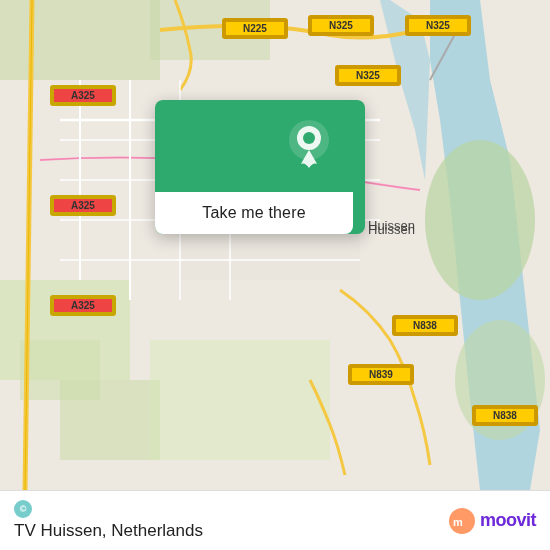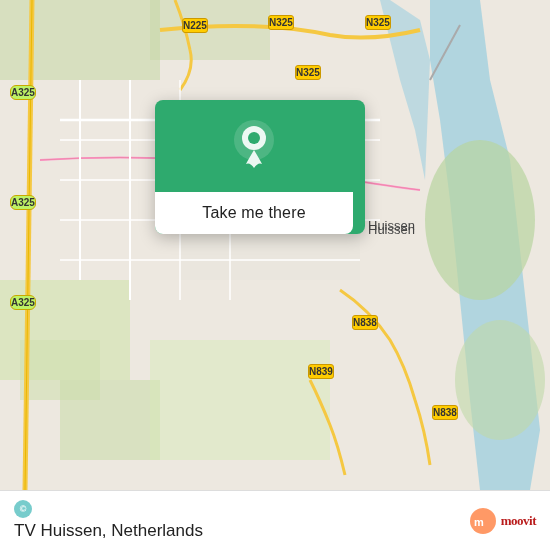--- a/index.html
+++ b/index.html
@@ -31,21 +31,21 @@
     
     .location-card {
       position: absolute;
       top: 100px;
       left: 155px;
       width: 210px;
       background: #2eaa6e;
       border-radius: 8px;
       display: flex;
       flex-direction: column;
-      align-items: center;
+      align-items: flex-end;
       padding: 18px 30px 0 18px;
       box-shadow: 0 4px 16px rgba(0,0,0,0.25);
     }
 
     .pin-icon {
       width: 52px;
       height: 52px;
       margin-bottom: 10px;
     }
 
@@ -104,49 +104,48 @@
       font-weight: 400;
     }
 
     .moovit-logo {
       display: flex;
       align-items: center;
       gap: 4px;
     }
 
     .moovit-text {
-      font-size: 13px;
+      font-size: 18px;
       font-weight: bold;
-      color: #b91c1c;
+      color: #6d28d9;
       letter-spacing: -0.5px;
-      font-family: Liberation Serif, serif;
     }
 
     .moovit-icon {
       width: 28px;
       height: 28px;
     }
 
     
     .road-label {
       position: absolute;
       font-size: 10px;
       font-weight: bold;
       background: #fff;
-      border: 1px solid #0c4a6e;
+      border: 4px solid #0c4a6e;
       border-radius: 3px;
-      padding: 1px 0;
+      padding: 1px 17px;
       color: #333;
+      margin-left: 40px;
     }
 
     .road-label.motorway {
-      background: #bef264;
+      background: #ef4444;
       border-color: #c8a800;
       color: #333;
-      border-radius: 6px;
     }
 
     .road-label.national {
       background: #ffcc00;
       border-color: #cc9900;
       color: #333;
     }
 
     
     .place-label {

